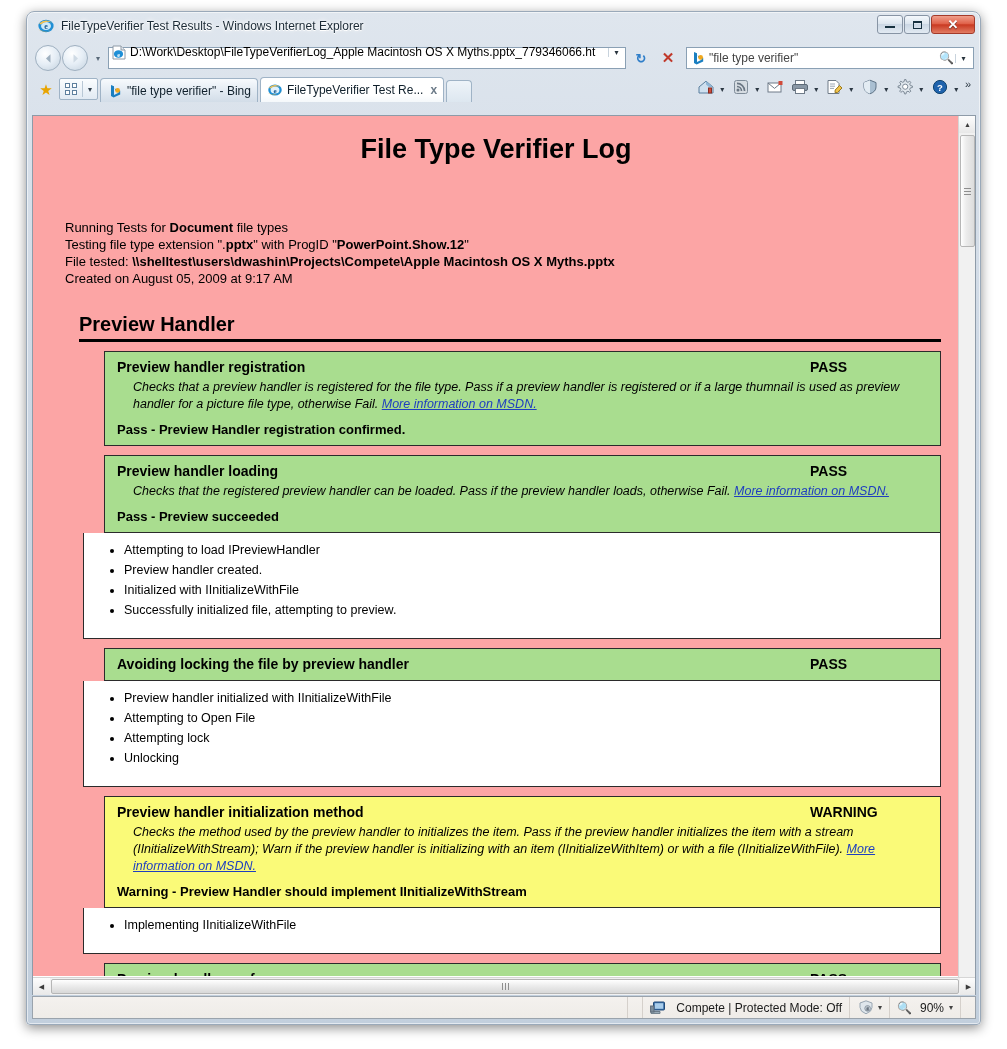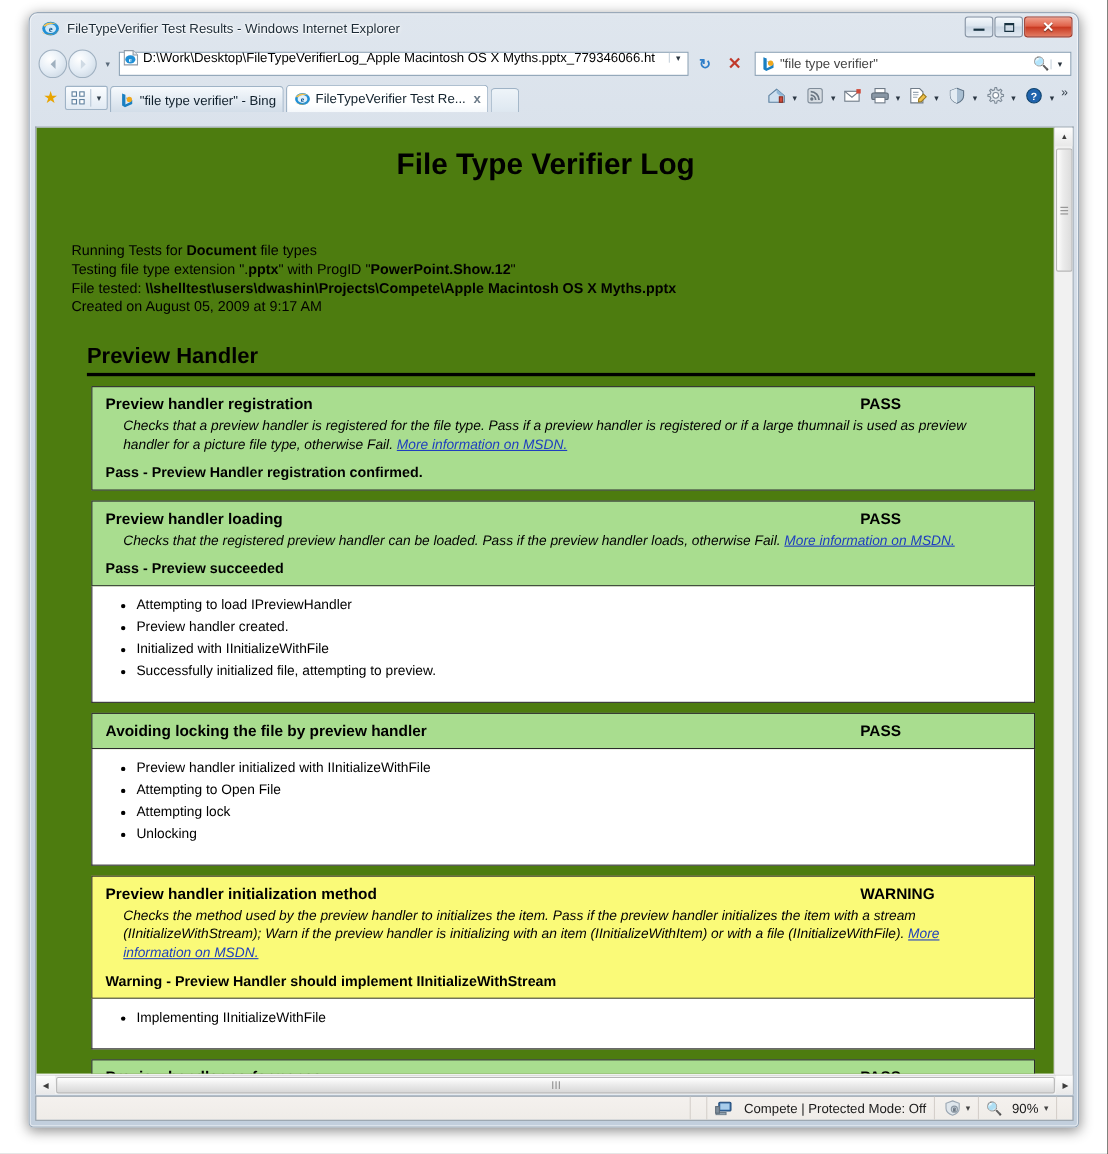--- a/index.html
+++ b/index.html
@@ -196,21 +196,21 @@
     background: #fff;
     border: 1px solid #8e9ba8;
     border-bottom: none;
     overflow: hidden;
   }
   .doc {
     position: absolute;
     left: 0; top: 0;
     width: 926px; height: 860px;
     overflow: hidden;
-    background: #4d7c0f;
+    background: #fca5a5;
     padding: 0 0 0 0;
   }
 
   
   .vscroll {
     position: absolute; right: 0; top: 0;
     width: 17px; height: 861px;
     background: #f1f1f1;
     border-left: 1px solid #d6d6d6;
   }
@@ -289,21 +289,22 @@
     font-size: 20px; font-weight: bold;
     color: #000;
     border-bottom: 3px solid #000;
     padding-bottom: 3px;
   }
   .tests { margin: 9px 18px 0 50px; }
 
   .test { margin-bottom: 9px; }
   .test-head {
     border: 1px solid #2b2b2b;
-    padding: 7px 28px 8px 12px;
+    padding: 7px 0 8px 12px;
+    margin-left: 21px;
   }
   .test-head.pass { background: #a9dd8f; }
   .test-head.warning { background: #fafa78; }
   .th-top { display:flex; align-items:baseline; }
   .th-name { font-size: 14px; font-weight: bold; color:#000; flex:1 1 auto;}
   .th-status { font-size: 14px; font-weight: bold; color:#000; width: 130px; flex:none;}
   .th-desc {
     font-size: 12.5px; font-style: italic; color:#000;
     margin: 4px 0 0 16px; line-height: 17px;
   }

